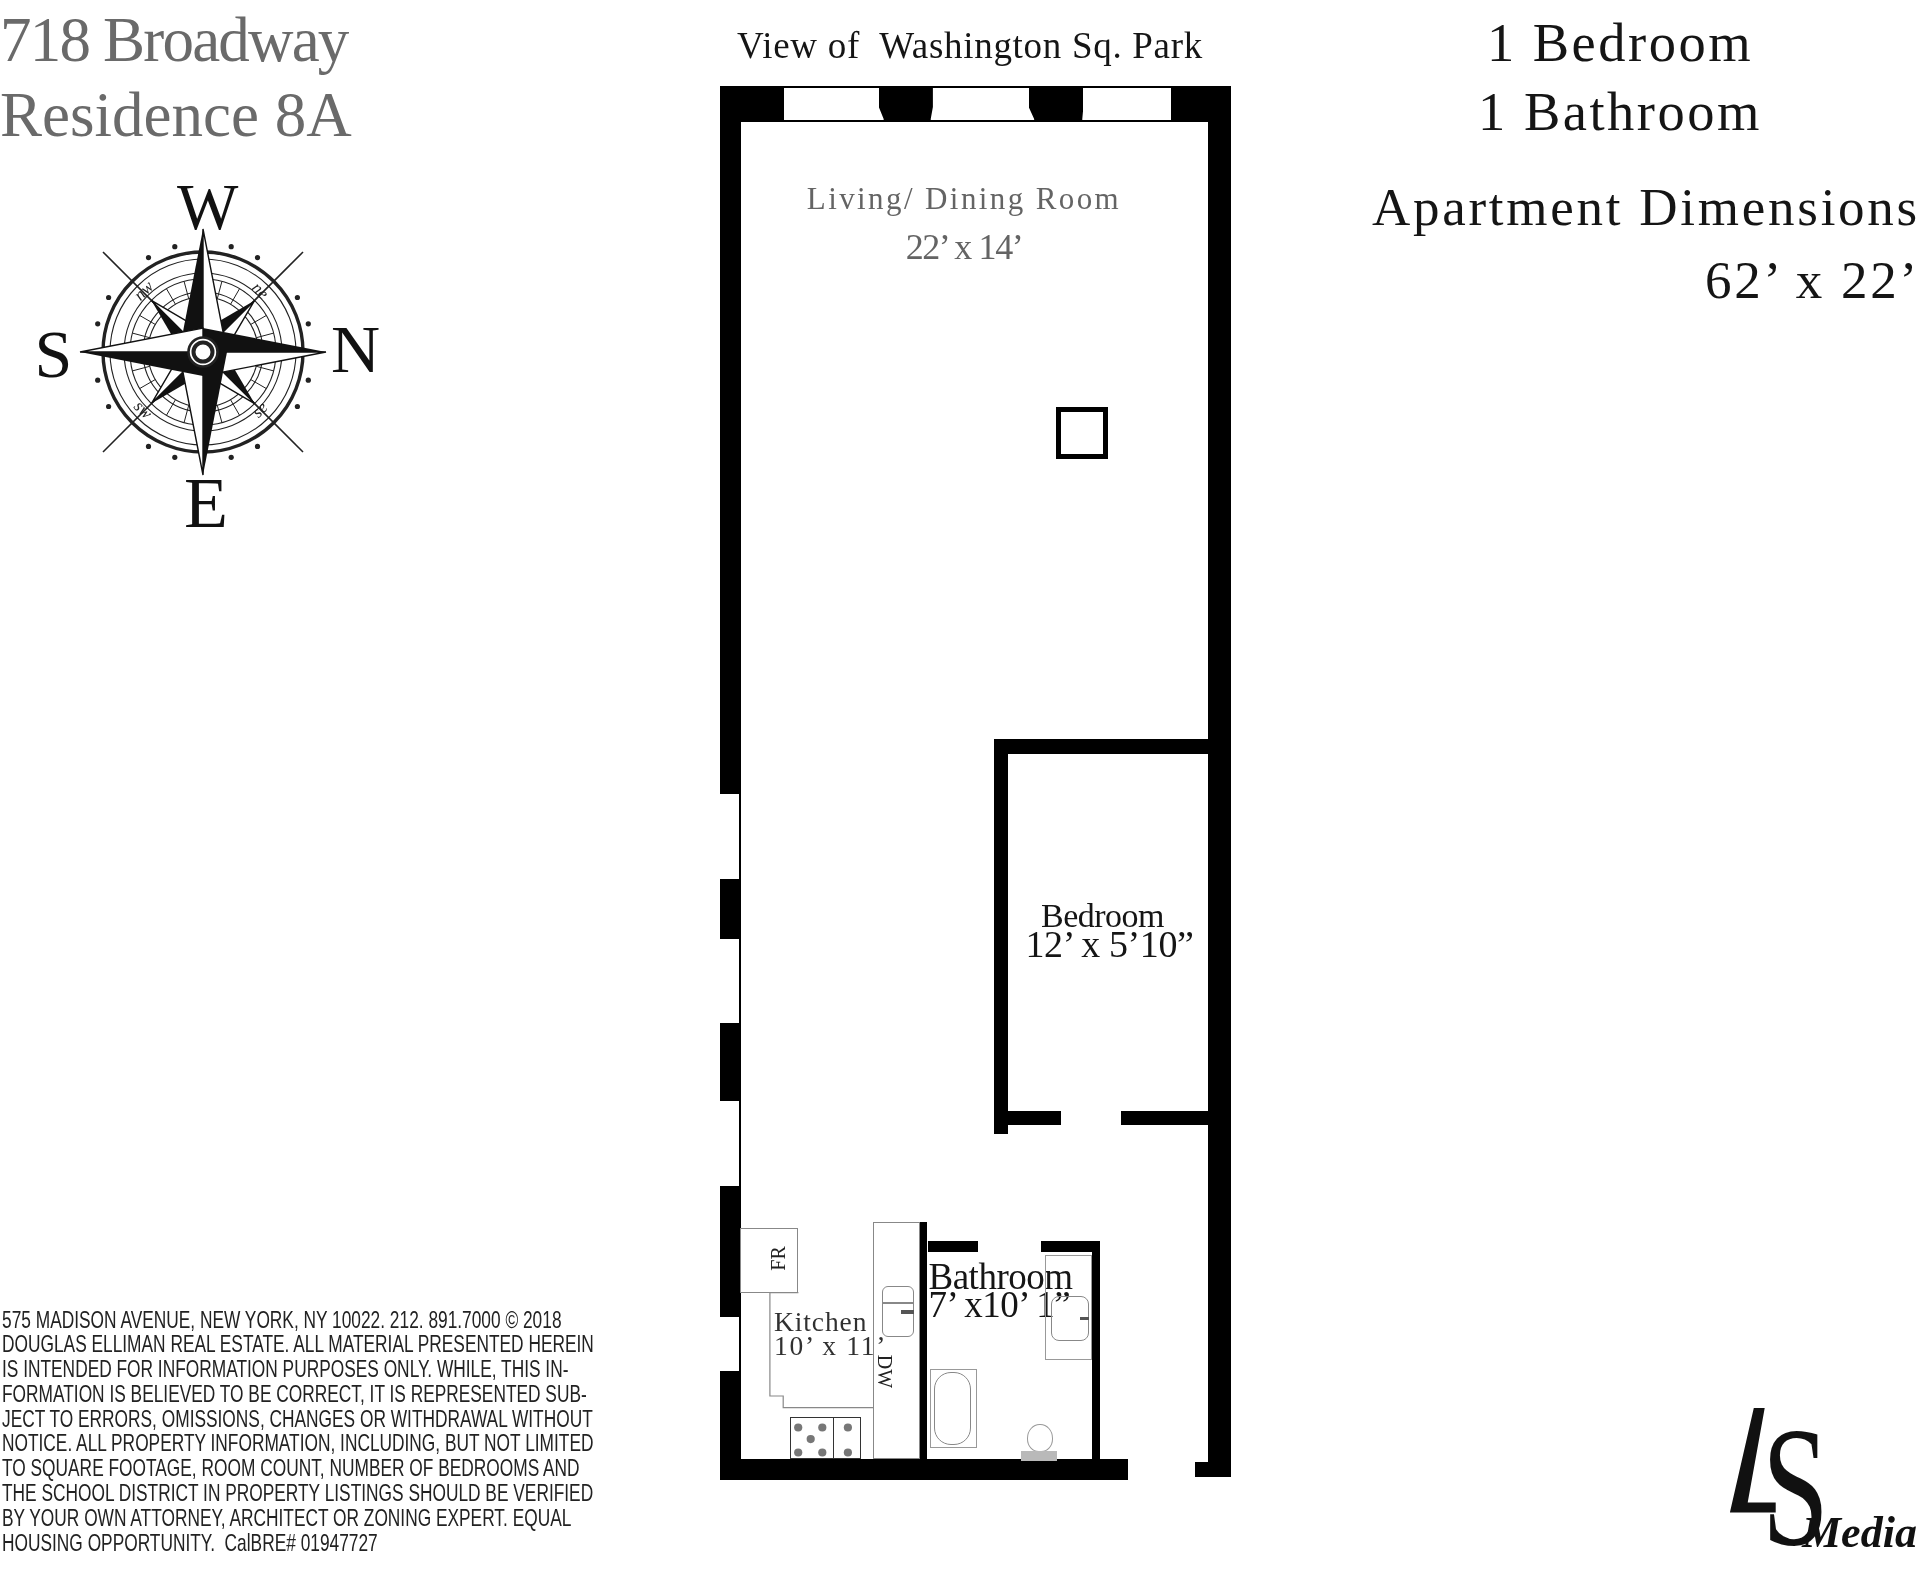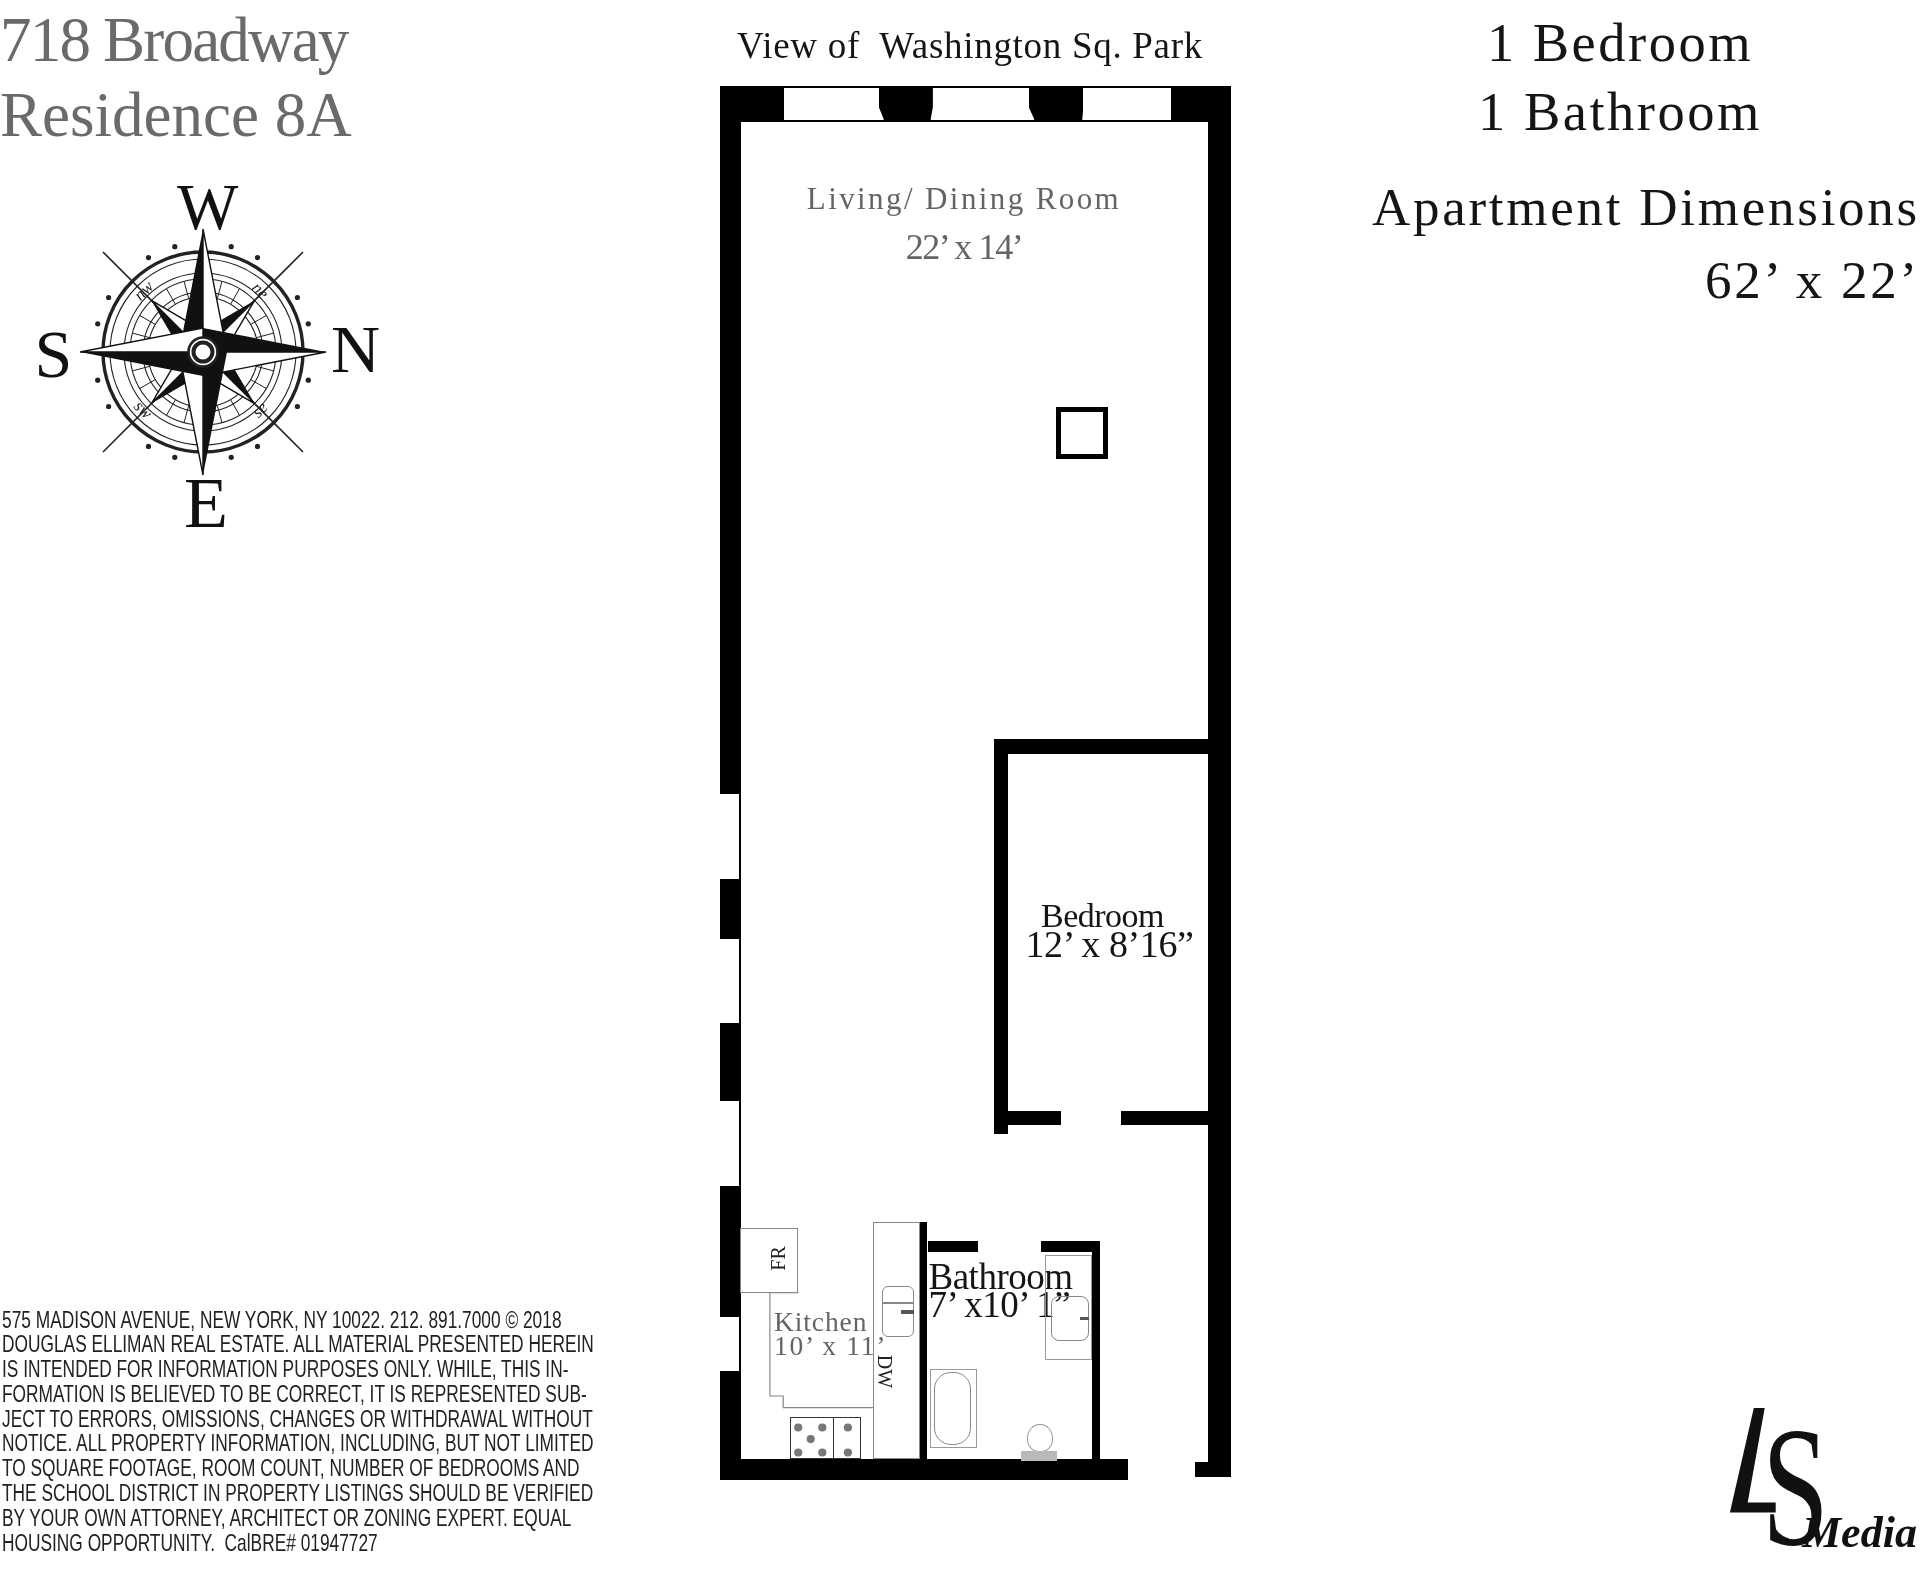--- a/index.html
+++ b/index.html
@@ -171,23 +171,23 @@
 <div class="blk" style="left:927.5px;top:1241px;width:50.8px;height:10.7px;"></div>
 
 <div class="blk" style="left:1040.7px;top:1241px;width:51.7px;height:10.7px;"></div>
 
 <div class="blk" style="left:1092.4px;top:1241px;width:7.9px;height:220.5px;"></div>
 
 <div class="abs" style="left:1056px;top:407px;width:52px;height:52px;border:5.5px solid #000;box-sizing:border-box;background:#fff;"></div>
 
 <div class="abs serif" style="left:700px;top:174.9px;width:528px;text-align:center;font-size:31px;line-height:48.3px;letter-spacing:2.4px;color:#15803d;">Living/&nbsp;Dining Room<br><span style="font-size:36px;letter-spacing:-1.4px;">22’ x 14’</span></div>
 
-<div class="abs serif" style="left:960px;top:900.9px;width:285px;text-align:center;font-size:34px;line-height:29.1px;letter-spacing:-0.5px;color:#151515;">Bedroom<br><span style="font-size:38px;letter-spacing:-0.4px;position:relative;left:7px;">12’ x 8’16”</span></div>
-
-<div class="abs serif" style="left:774px;top:1309.5px;font-size:27.5px;line-height:24px;letter-spacing:0.9px;color:#15803d;">Kitchen<br><span style="letter-spacing:1.7px;">10’ x 11’</span></div>
+<div class="abs serif" style="left:960px;top:900.9px;width:285px;text-align:center;font-size:34px;line-height:29.1px;letter-spacing:-0.5px;color:#151515;">Bedroom<br><span style="font-size:38px;letter-spacing:-0.4px;position:relative;left:7px;">12’ x 5’10”</span></div>
+
+<div class="abs serif" style="left:774px;top:1309.5px;font-size:27.5px;line-height:24px;letter-spacing:0.9px;color:#4c1d95;">Kitchen<br><span style="letter-spacing:1.7px;">10’ x 11’</span></div>
 
 <div class="abs serif" style="left:928.5px;top:1263.3px;font-size:37px;line-height:27.7px;letter-spacing:-0.5px;color:#151515;">Bathroom<br>7’ x10’ 1”</div>
 
 <div class="abs" style="left:739.6px;top:1227.6px;width:58.8px;height:65px;border:1.2px solid #888;box-sizing:border-box;"></div>
 
 <div class="abs serif" style="left:766px;top:1247px;font-size:20px;color:#222;transform:rotate(-90deg);transform-origin:center;">FR</div>
 
 <svg class="abs" style="left:769px;top:1292px;" width="106" height="117" viewBox="0 0 106 117">
   <polyline points="29.4,0.6 0.9,0.6 0.9,104 14.2,104 14.2,115.6 104.2,115.6" fill="none" stroke="#888" stroke-width="1.2"></polyline>
 </svg>

